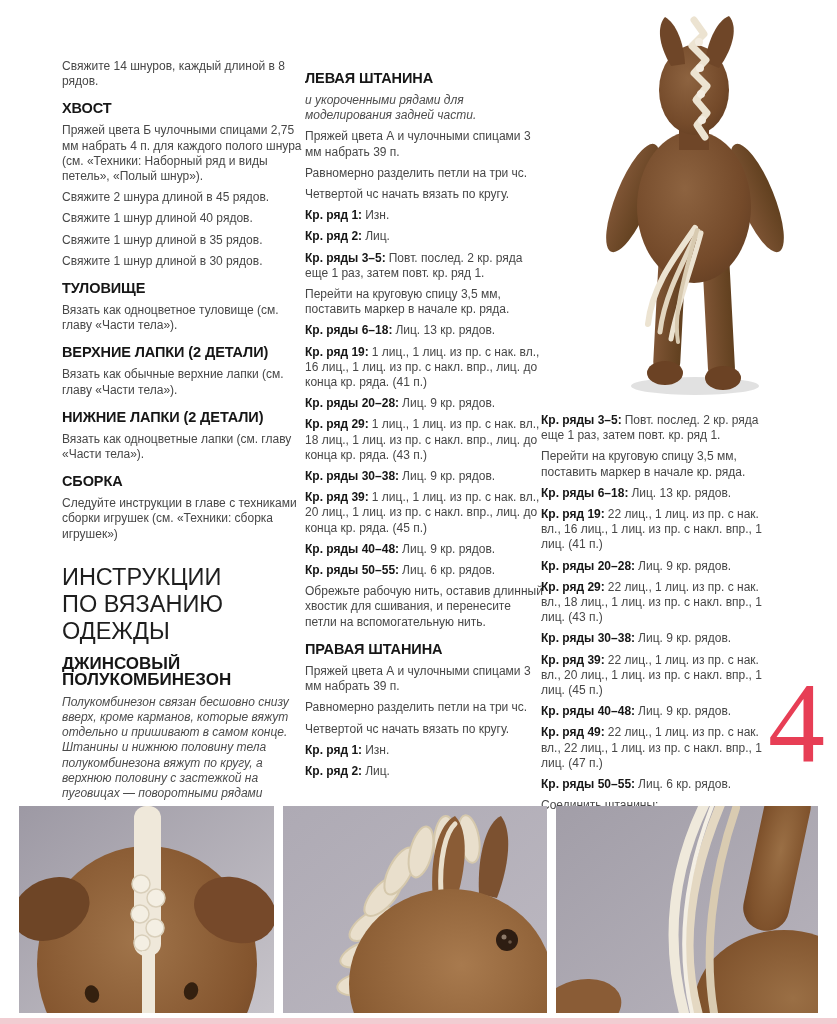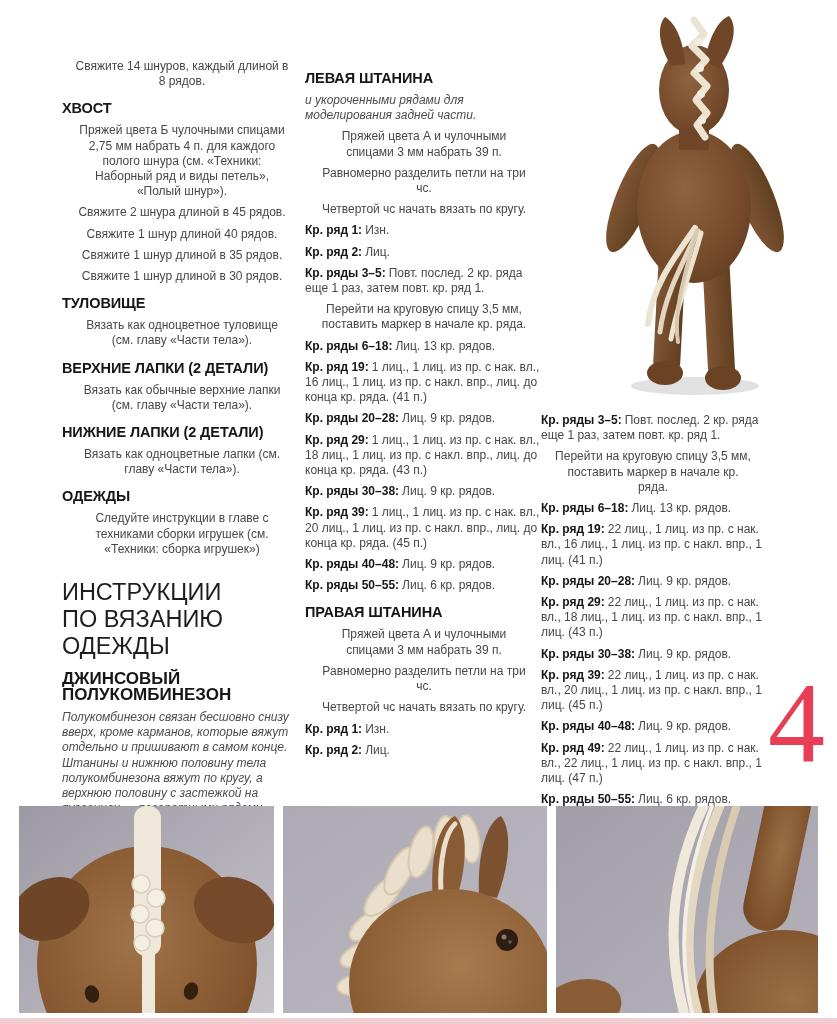--- a/index.html
+++ b/index.html
@@ -5,21 +5,21 @@
   html,body{margin:0;padding:0;}
   body{width:837px;height:1024px;background:#ffffff;font-family:"Liberation Sans",sans-serif;}
   .page{position:relative;width:837px;height:1024px;background:#fff;overflow:hidden;}
 
   .col{position:absolute;}
   #col1{left:62px;top:59px;width:240px;}
   #col2{left:305px;top:59px;width:238px;}
   #col3{left:541px;top:405px;width:224px;padding-top:8px;}
 
   .blk{font-size:12px;line-height:15.2px;color:#474747;}
-  .blk.p{margin:0 12px 6px;text-align:center;}
+  .blk.p{margin:0 0 6px;}
   .blk.row{margin:0 0 6px;}
   .blk.i{font-style:italic;color:#4c4c4c;margin:0 0 6px;}
   .blk.h{margin:11px 0 6px;font-size:14.5px;line-height:17px;font-weight:bold;color:#161616;letter-spacing:-0.1px;}
   .blk.bigh{margin:22px 0 11px;font-size:23.5px;line-height:27px;font-weight:normal;color:#1e1e1e;max-width:178px;}
   .blk.subh{margin:0 0 7px;font-size:17px;line-height:16px;font-weight:bold;color:#161616;max-width:168px;}
   .lab{font-weight:bold;color:#161616;margin-right:3px;}
 
   figure{margin:0;}
   .main-photo{position:absolute;left:553px;top:12px;width:280px;height:395px;}
   .bp{position:absolute;top:806px;height:207px;}
@@ -44,21 +44,21 @@
       <div class="blk p">Свяжите 2 шнура длиной в 45 рядов.</div>
       <div class="blk p">Свяжите 1 шнур длиной 40 рядов.</div>
       <div class="blk p">Свяжите 1 шнур длиной в 35 рядов.</div>
       <div class="blk p">Свяжите 1 шнур длиной в 30 рядов.</div>
       <div class="blk h">ТУЛОВИЩЕ</div>
       <div class="blk p">Вязать как одноцветное туловище (см. главу «Части тела»).</div>
       <div class="blk h">ВЕРХНИЕ ЛАПКИ (2 ДЕТАЛИ)</div>
       <div class="blk p">Вязать как обычные верхние лапки (см. главу «Части тела»).</div>
       <div class="blk h">НИЖНИЕ ЛАПКИ (2 ДЕТАЛИ)</div>
       <div class="blk p">Вязать как одноцветные лапки (см. главу «Части тела»).</div>
-      <div class="blk h">ОДЕЖДЫ</div>
+      <div class="blk h">СБОРКА</div>
       <div class="blk p">Следуйте инструкции в главе с техниками сборки игрушек (см. «Техники: сборка игрушек»)</div>
       <div class="blk bigh">ИНСТРУКЦИИ ПО ВЯЗАНИЮ ОДЕЖДЫ</div>
       <div class="blk subh">ДЖИНСОВЫЙ ПОЛУКОМБИНЕЗОН</div>
       <div class="blk i">Полукомбинезон связан бесшовно снизу вверх, кроме карманов, которые вяжут отдельно и пришивают в самом конце. Штанины и нижнюю половину тела полукомбинезона вяжут по кругу, а верхнюю половину с застежкой на пуговицах — поворотными рядами</div>
     </div>
   <div class="col" id="col2">
       <div class="blk h">ЛЕВАЯ ШТАНИНА</div>
       <div class="blk i">и укороченными рядами для моделирования задней части.</div>
       <div class="blk p">Пряжей цвета А и чулочными спицами 3 мм набрать 39 п.</div>
       <div class="blk p">Равномерно разделить петли на три чс.</div>
@@ -68,20 +68,21 @@
       <div class="blk row"><span class="lab">Кр. ряды 3–5:</span><span>Повт. послед. 2 кр. ряда еще 1 раз, затем повт. кр. ряд 1.</span></div>
       <div class="blk p">Перейти на круговую спицу 3,5 мм, поставить маркер в начале кр. ряда.</div>
       <div class="blk row"><span class="lab">Кр. ряды 6–18:</span><span>Лиц. 13 кр. рядов.</span></div>
       <div class="blk row"><span class="lab">Кр. ряд 19:</span><span>1 лиц., 1 лиц. из пр. с нак. вл., 16 лиц., 1 лиц. из пр. с накл. впр., лиц. до конца кр. ряда. (41 п.)</span></div>
       <div class="blk row"><span class="lab">Кр. ряды 20–28:</span><span>Лиц. 9 кр. рядов.</span></div>
       <div class="blk row"><span class="lab">Кр. ряд 29:</span><span>1 лиц., 1 лиц. из пр. с нак. вл., 18 лиц., 1 лиц. из пр. с накл. впр., лиц. до конца кр. ряда. (43 п.)</span></div>
       <div class="blk row"><span class="lab">Кр. ряды 30–38:</span><span>Лиц. 9 кр. рядов.</span></div>
       <div class="blk row"><span class="lab">Кр. ряд 39:</span><span>1 лиц., 1 лиц. из пр. с нак. вл., 20 лиц., 1 лиц. из пр. с накл. впр., лиц. до конца кр. ряда. (45 п.)</span></div>
       <div class="blk row"><span class="lab">Кр. ряды 40–48:</span><span>Лиц. 9 кр. рядов.</span></div>
       <div class="blk row"><span class="lab">Кр. ряды 50–55:</span><span>Лиц. 6 кр. рядов.</span></div>
+      <div class="blk p">Обрежьте рабочую нить, оставив длинный хвостик для сшивания, и перенесите петли на вспомогательную нить.</div>
       <div class="blk h">ПРАВАЯ ШТАНИНА</div>
       <div class="blk p">Пряжей цвета А и чулочными спицами 3 мм набрать 39 п.</div>
       <div class="blk p">Равномерно разделить петли на три чс.</div>
       <div class="blk p">Четвертой чс начать вязать по кругу.</div>
       <div class="blk row"><span class="lab">Кр. ряд 1:</span><span>Изн.</span></div>
       <div class="blk row"><span class="lab">Кр. ряд 2:</span><span>Лиц.</span></div>
     </div>
   <div class="col" id="col3">
       <div class="blk row"><span class="lab">Кр. ряды 3–5:</span><span>Повт. послед. 2 кр. ряда еще 1 раз, затем повт. кр. ряд 1.</span></div>
       <div class="blk p">Перейти на круговую спицу 3,5 мм, поставить маркер в начале кр. ряда.</div>

